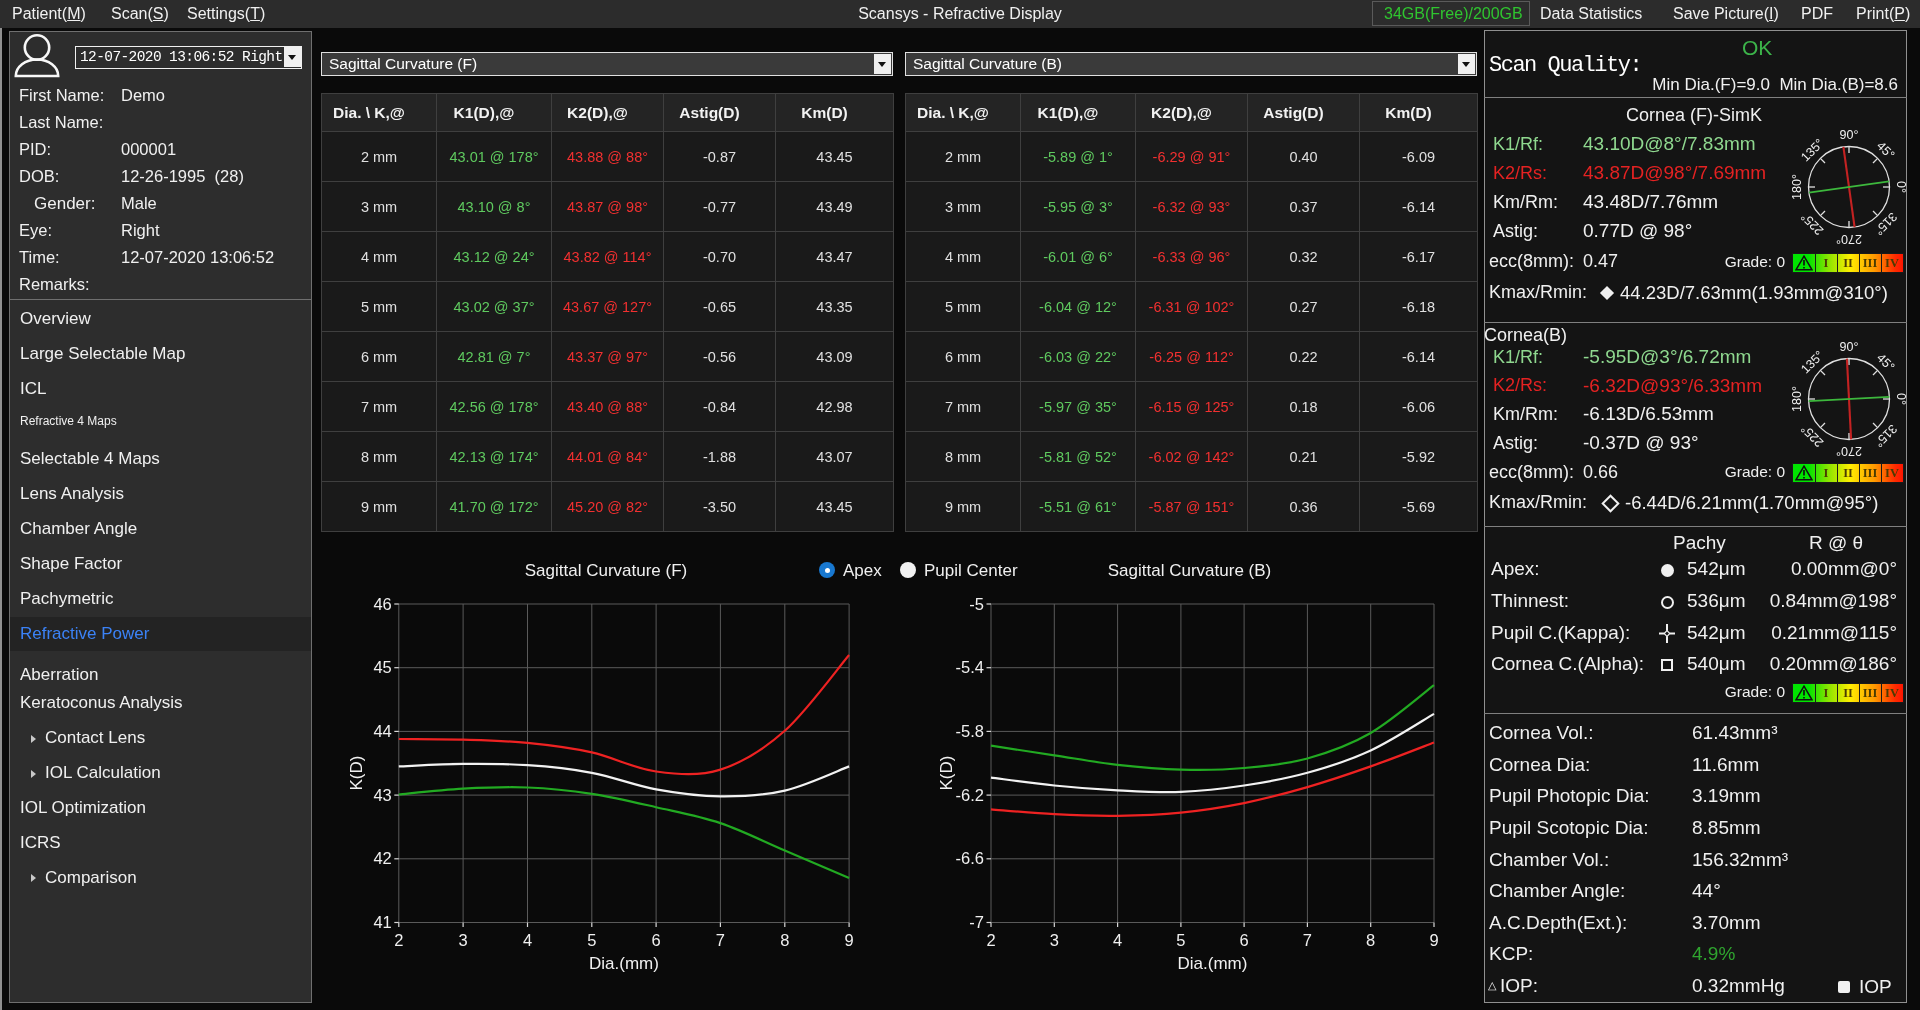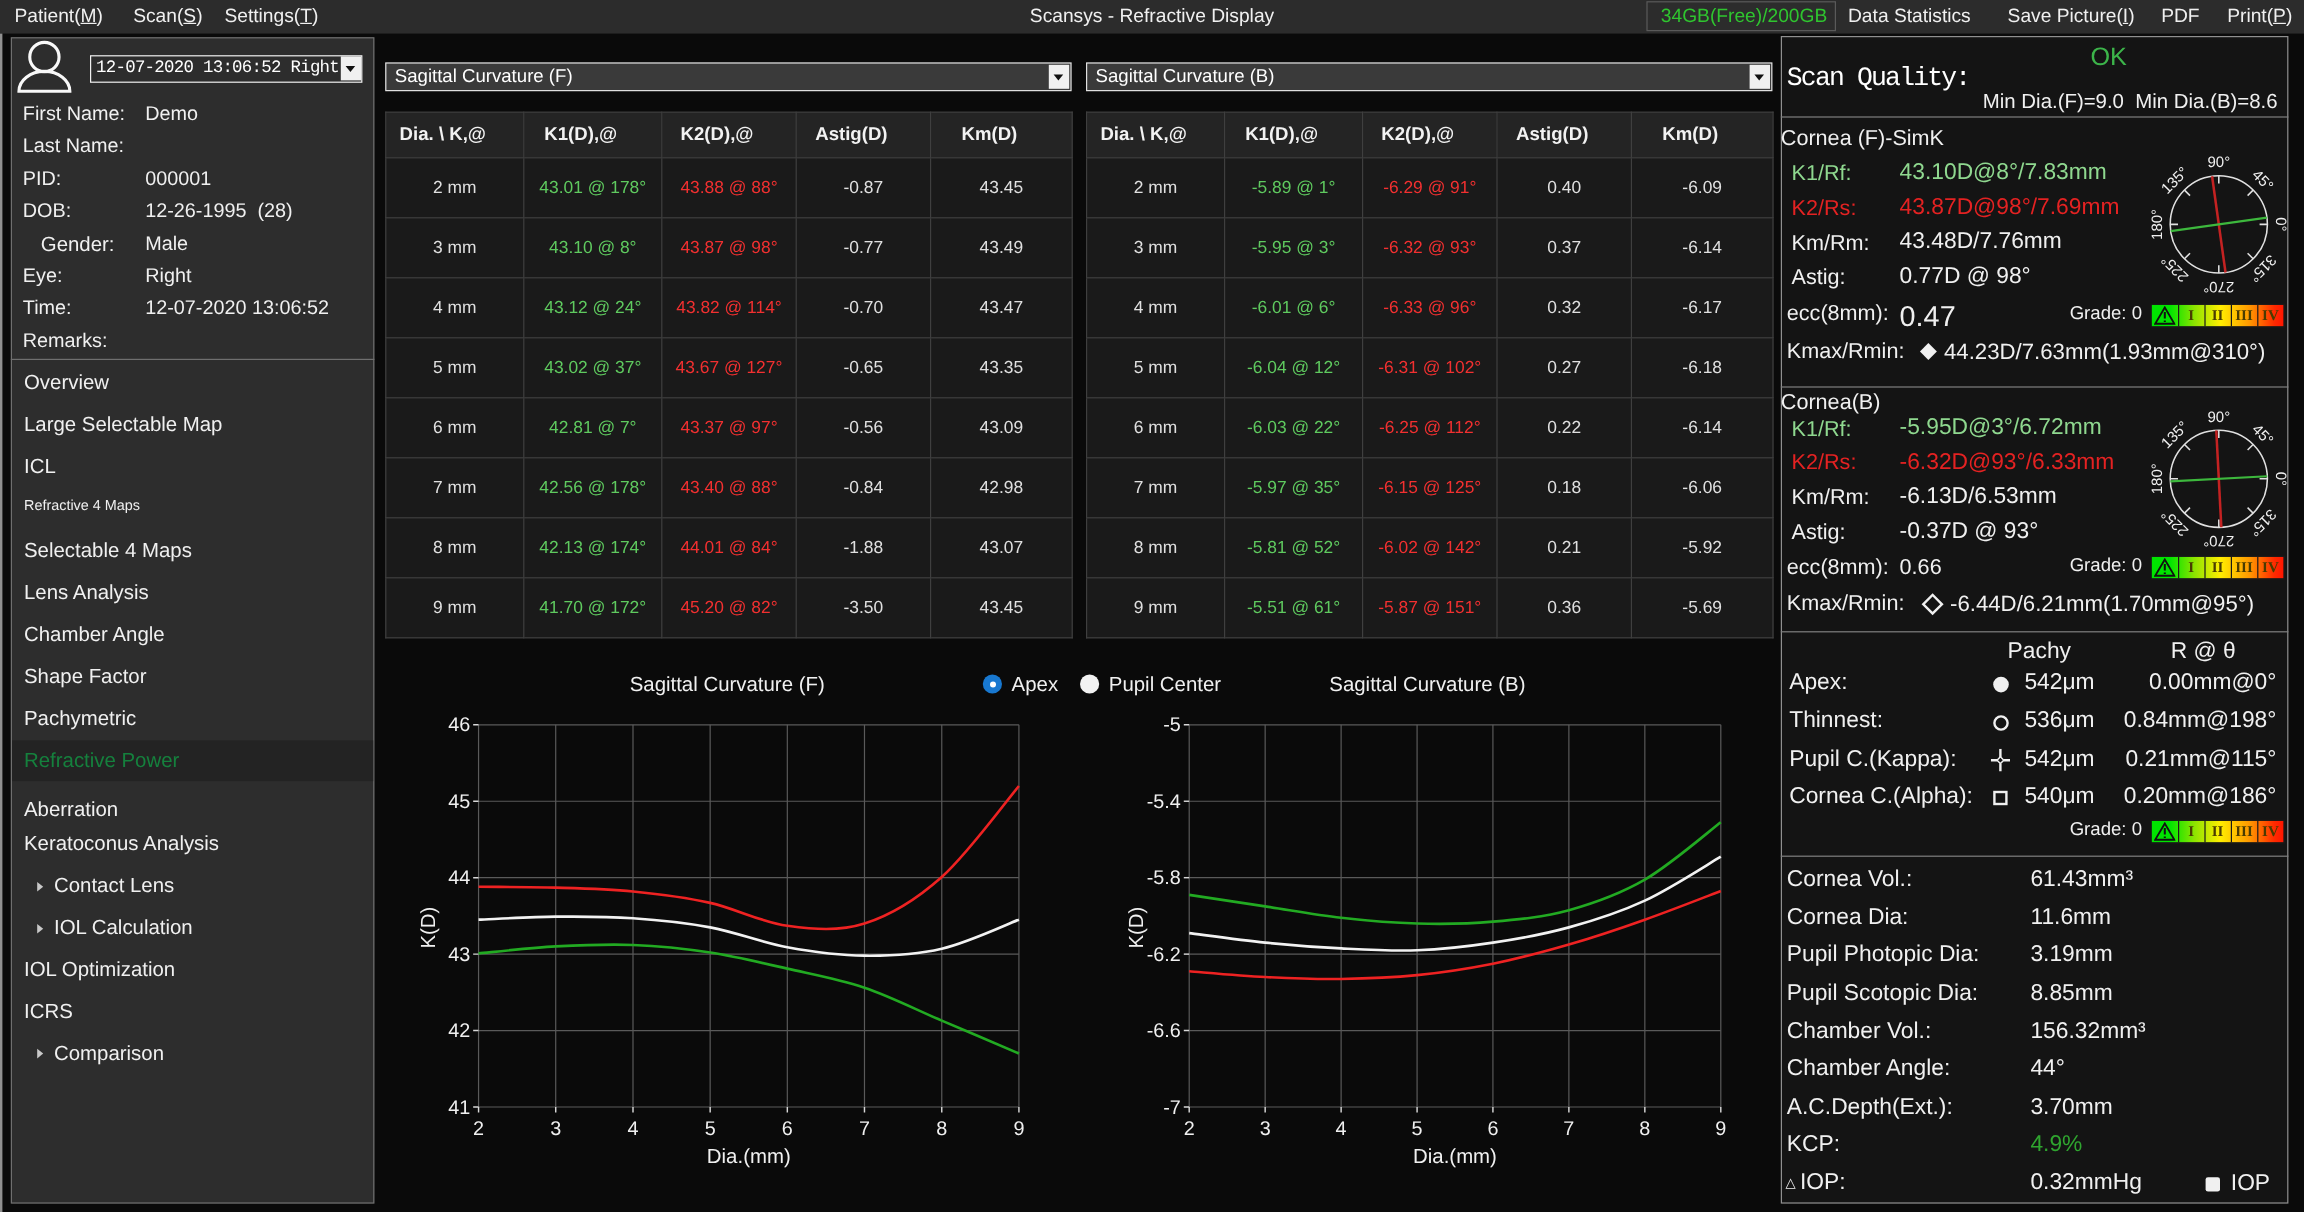--- a/index.html
+++ b/index.html
@@ -57,21 +57,21 @@
 <div class="lbl" style="left:20px;top:309.4px;font-size:17px">Overview</div>
 <div class="lbl" style="left:20px;top:344.3px;font-size:17px">Large Selectable Map</div>
 <div class="lbl" style="left:20px;top:379.2px;font-size:17px">ICL</div>
 <div class="lbl" style="left:20px;top:414.1px;font-size:12px">Refractive 4 Maps</div>
 <div class="lbl" style="left:20px;top:449.0px;font-size:17px">Selectable 4 Maps</div>
 <div class="lbl" style="left:20px;top:483.9px;font-size:17px">Lens Analysis</div>
 <div class="lbl" style="left:20px;top:518.8px;font-size:17px">Chamber Angle</div>
 <div class="lbl" style="left:20px;top:553.7px;font-size:17px">Shape Factor</div>
 <div class="lbl" style="left:20px;top:588.6px;font-size:17px">Pachymetric</div>
 <div class="ab" style="left:10px;top:617.0px;width:301px;height:34px;background:#232323"></div>
-<div class="lbl" style="left:20px;top:623.5px;font-size:17px;color:#15803d">Refractive Power</div>
+<div class="lbl" style="left:20px;top:623.5px;font-size:17px;color:#3b82f6">Refractive Power</div>
 <div class="lbl" style="left:20px;top:665px;font-size:17px">Aberration</div>
 <div class="lbl" style="left:20px;top:693.3px;font-size:17px">Keratoconus Analysis</div>
 <div class="ab" style="left:31px;top:734.7px;width:0;height:0;border-left:5px solid #c8c8c8;border-top:4px solid transparent;border-bottom:4px solid transparent"></div>
 <div class="lbl" style="left:45px;top:728.2px;font-size:17px">Contact Lens</div>
 <div class="ab" style="left:31px;top:769.6px;width:0;height:0;border-left:5px solid #c8c8c8;border-top:4px solid transparent;border-bottom:4px solid transparent"></div>
 <div class="lbl" style="left:45px;top:763.1px;font-size:17px">IOL Calculation</div>
 <div class="lbl" style="left:20px;top:798.0px;font-size:17px">IOL Optimization</div>
 <div class="lbl" style="left:20px;top:832.9px;font-size:17px">ICRS</div>
 <div class="ab" style="left:31px;top:874.3px;width:0;height:0;border-left:5px solid #c8c8c8;border-top:4px solid transparent;border-bottom:4px solid transparent"></div>
 <div class="lbl" style="left:45px;top:867.8px;font-size:17px">Comparison</div>
@@ -395,31 +395,31 @@
     <text x="0" y="0" transform="translate(70.0,19.0) rotate(0)" text-anchor="middle" dominant-baseline="middle" font-size="12.5" fill="#f0f0f0">90°</text>
     <text x="0" y="0" transform="translate(33.9,33.9) rotate(-45)" text-anchor="middle" dominant-baseline="middle" font-size="12.5" fill="#f0f0f0">135°</text>
     <text x="0" y="0" transform="translate(19.0,70.0) rotate(-90)" text-anchor="middle" dominant-baseline="middle" font-size="12.5" fill="#f0f0f0">180°</text>
     <text x="0" y="0" transform="translate(33.9,106.1) rotate(-135)" text-anchor="middle" dominant-baseline="middle" font-size="12.5" fill="#f0f0f0">225°</text>
     <text x="0" y="0" transform="translate(70.0,121.0) rotate(-180)" text-anchor="middle" dominant-baseline="middle" font-size="12.5" fill="#f0f0f0">270°</text>
     <text x="0" y="0" transform="translate(106.1,106.1) rotate(-225)" text-anchor="middle" dominant-baseline="middle" font-size="12.5" fill="#f0f0f0">315°</text>
   </svg>
 <div class="ab" style="left:1489px;top:53px;font-family:'Liberation Mono',monospace;font-size:22px;letter-spacing:-1.5px;color:#fff">Scan Quality:</div>
 <div class="ab" style="left:1742px;top:36.0px;font-size:21px;color:#3cb44a;">OK</div>
 <div class="ab" style="right:22px;top:74.5px;font-size:17px;color:#f0f0f0">Min Dia.(F)=9.0&nbsp;&nbsp;Min Dia.(B)=8.6</div>
-<div class="ab w" style="left:1484px;top:105px;width:420px;text-align:left;font-size:18px">Cornea (F)-SimK</div>
+<div class="ab w" style="left:1484px;top:105px;width:420px;text-align:center;font-size:18px">Cornea (F)-SimK</div>
 <div class="ab" style="left:1493px;top:133.8px;font-size:18px;color:#8fd88f;">K1/Rf:</div>
 <div class="ab" style="left:1583px;top:133.2px;font-size:19px;color:#8fd88f;">43.10D@8°/7.83mm</div>
 <div class="ab" style="left:1493px;top:162.8px;font-size:18px;color:#e42222;">K2/Rs:</div>
 <div class="ab" style="left:1583px;top:162.2px;font-size:19px;color:#e42222;">43.87D@98°/7.69mm</div>
 <div class="ab" style="left:1493px;top:191.8px;font-size:18px;color:#f0f0f0;">Km/Rm:</div>
 <div class="ab" style="left:1583px;top:191.2px;font-size:19px;color:#f0f0f0;">43.48D/7.76mm</div>
 <div class="ab" style="left:1493px;top:220.8px;font-size:18px;color:#f0f0f0;">Astig:</div>
 <div class="ab" style="left:1583px;top:220.2px;font-size:19px;color:#f0f0f0;">0.77D @ 98°</div>
 <div class="ab" style="left:1489px;top:250.8px;font-size:18px;color:#f0f0f0;">ecc(8mm):</div>
-<div class="ab" style="left:1583px;top:250.8px;font-size:24px;color:#f0f0f0;">0.47</div>
+<div class="ab" style="left:1583px;top:250.8px;font-size:18px;color:#f0f0f0;">0.47</div>
 <div class="ab" style="right:135px;top:253.4px;font-size:15.5px;color:#f0f0f0">Grade: 0</div>
 <div style="position:absolute;left:1793px;top:254px;width:110px;height:18px;background:linear-gradient(90deg,#00e400 0%,#00e400 14%,#8ae400 32%,#ffee00 52%,#ff9900 74%,#ff2a00 93%,#ff1500 100%);outline:1px solid #1a1a1a">
     <div style="position:absolute;left:22px;top:0;width:1px;height:18px;background:#1a1a1a"></div>
     <div style="position:absolute;left:22px;top:1px;width:22px;height:18px;line-height:16px;text-align:center;font-family:'Liberation Serif',serif;font-size:12.5px;font-weight:bold;color:#4a3c00">I</div>
     <div style="position:absolute;left:44px;top:0;width:1px;height:18px;background:#1a1a1a"></div>
     <div style="position:absolute;left:44px;top:1px;width:22px;height:18px;line-height:16px;text-align:center;font-family:'Liberation Serif',serif;font-size:12.5px;font-weight:bold;color:#4a3c00">II</div>
     <div style="position:absolute;left:66px;top:0;width:1px;height:18px;background:#1a1a1a"></div>
     <div style="position:absolute;left:66px;top:1px;width:22px;height:18px;line-height:16px;text-align:center;font-family:'Liberation Serif',serif;font-size:12.5px;font-weight:bold;color:#4a3c00">III</div>
     <div style="position:absolute;left:88px;top:0;width:1px;height:18px;background:#1a1a1a"></div>
     <div style="position:absolute;left:88px;top:1px;width:22px;height:18px;line-height:16px;text-align:center;font-family:'Liberation Serif',serif;font-size:12.5px;font-weight:bold;color:#4a3c00">IV</div>

